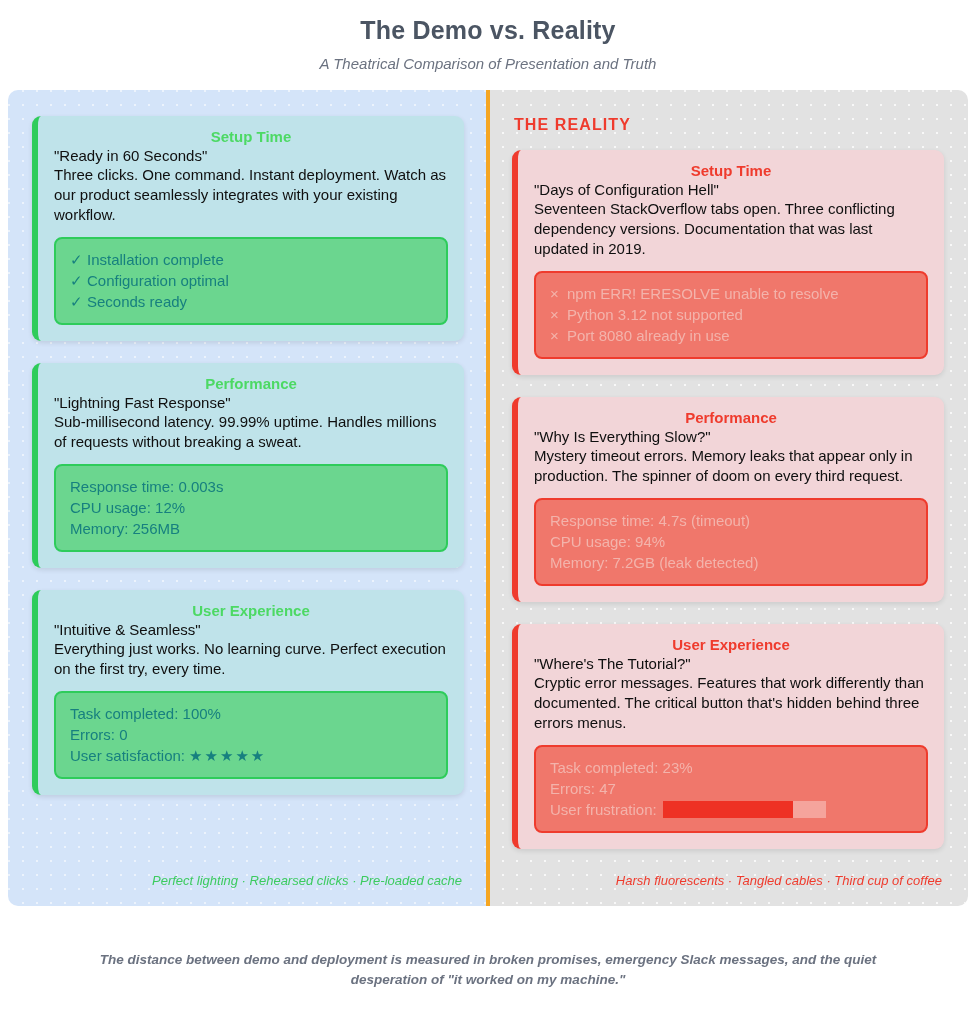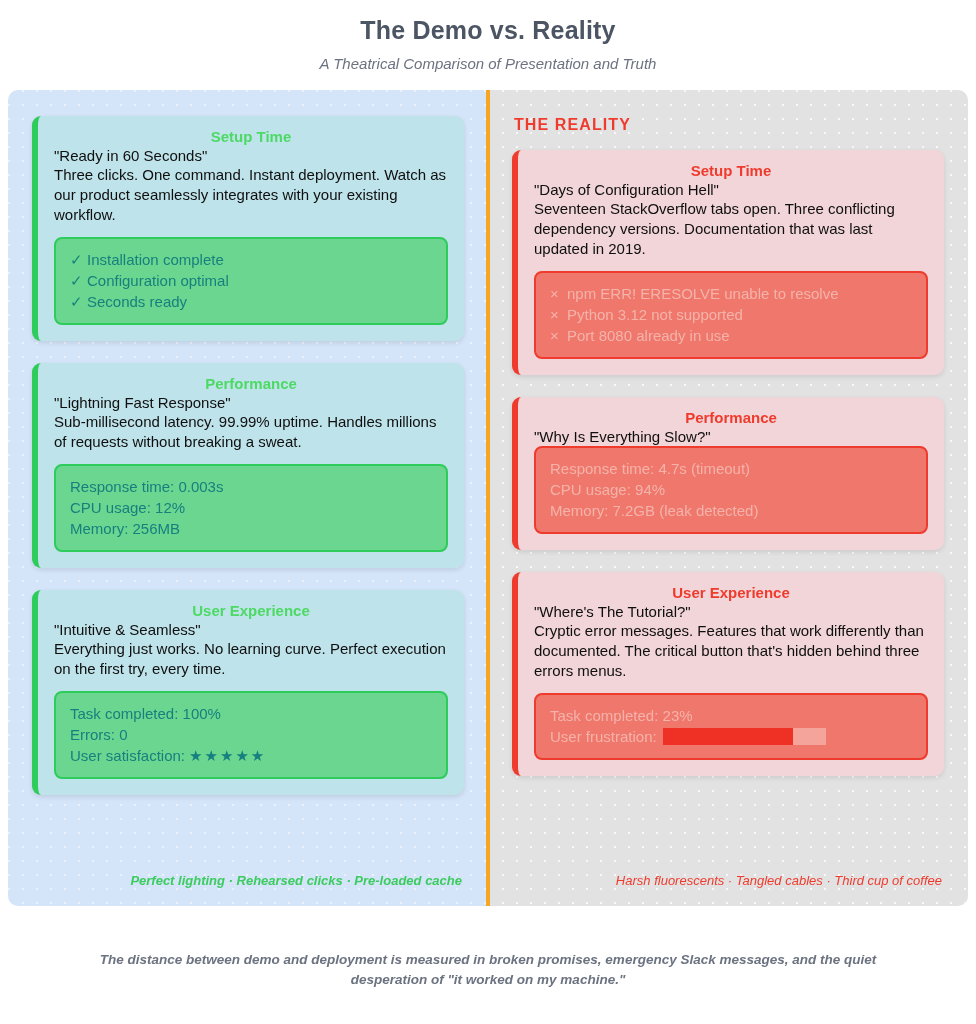--- a/index.html
+++ b/index.html
@@ -182,21 +182,21 @@
 
   
   .panel-footer {
     font-size: 13px;
     font-style: italic;
     text-align: right;
     padding: 12px 2px 0 0;
     margin-top: auto;
     margin-bottom: 18px;
   }
-  .panel-left .panel-footer { color: #3ccb5f; font-weight: bold; }
+  .panel-left .panel-footer { color: #3ccb5f; }
   .panel-right .panel-footer { color: #ef3b2d; }
 
   
   .bottom-note {
     position: absolute;
     top: 950px;
     left: 0;
     width: 976px;
     text-align: center;
     font-size: 13.5px;
@@ -302,20 +302,21 @@
               </div>
               <div class="metric-line">
                 <span class="mark">×</span>
                 <span>Port 8080 already in use</span>
               </div>
             </div>
           </div>
           <div class="card card-reality">
             <div class="card-title">Performance</div>
             <div class="card-quote">"Why Is Everything Slow?"</div>
+            <div class="card-body">Mystery timeout errors. Memory leaks that appear only in production. The spinner of doom on every third request.</div>
             <div class="metrics metrics-reality">
               <div class="metric-line">
                 <span class="mark" style="width: 0px;"></span>
                 <span>Response time: 4.7s (timeout)</span>
               </div>
               <div class="metric-line">
                 <span class="mark" style="width: 0px;"></span>
                 <span>CPU usage: 94%</span>
               </div>
               <div class="metric-line">
@@ -328,20 +329,24 @@
             <div class="card-title">User Experience</div>
             <div class="card-quote">"Where's The Tutorial?"</div>
             <div class="card-body">Cryptic error messages. Features that work differently than documented. The critical button that's hidden behind three errors menus.</div>
             <div class="metrics metrics-reality">
               <div class="metric-line">
                 <span class="mark" style="width: 0px;"></span>
                 <span>Task completed: 23%</span>
               </div>
               <div class="metric-line">
                 <span class="mark" style="width: 0px;"></span>
+                <span>Errors: 47</span>
+              </div>
+              <div class="metric-line">
+                <span class="mark" style="width: 0px;"></span>
                 <span>User frustration:</span>
                 <span class="bar-track">
                   <span class="bar-fill" style="width: 80%;"></span>
                 </span>
               </div>
             </div>
           </div>
         </div>
       <div class="panel-footer">Harsh fluorescents · Tangled cables · Third cup of coffee</div>
     </div>

